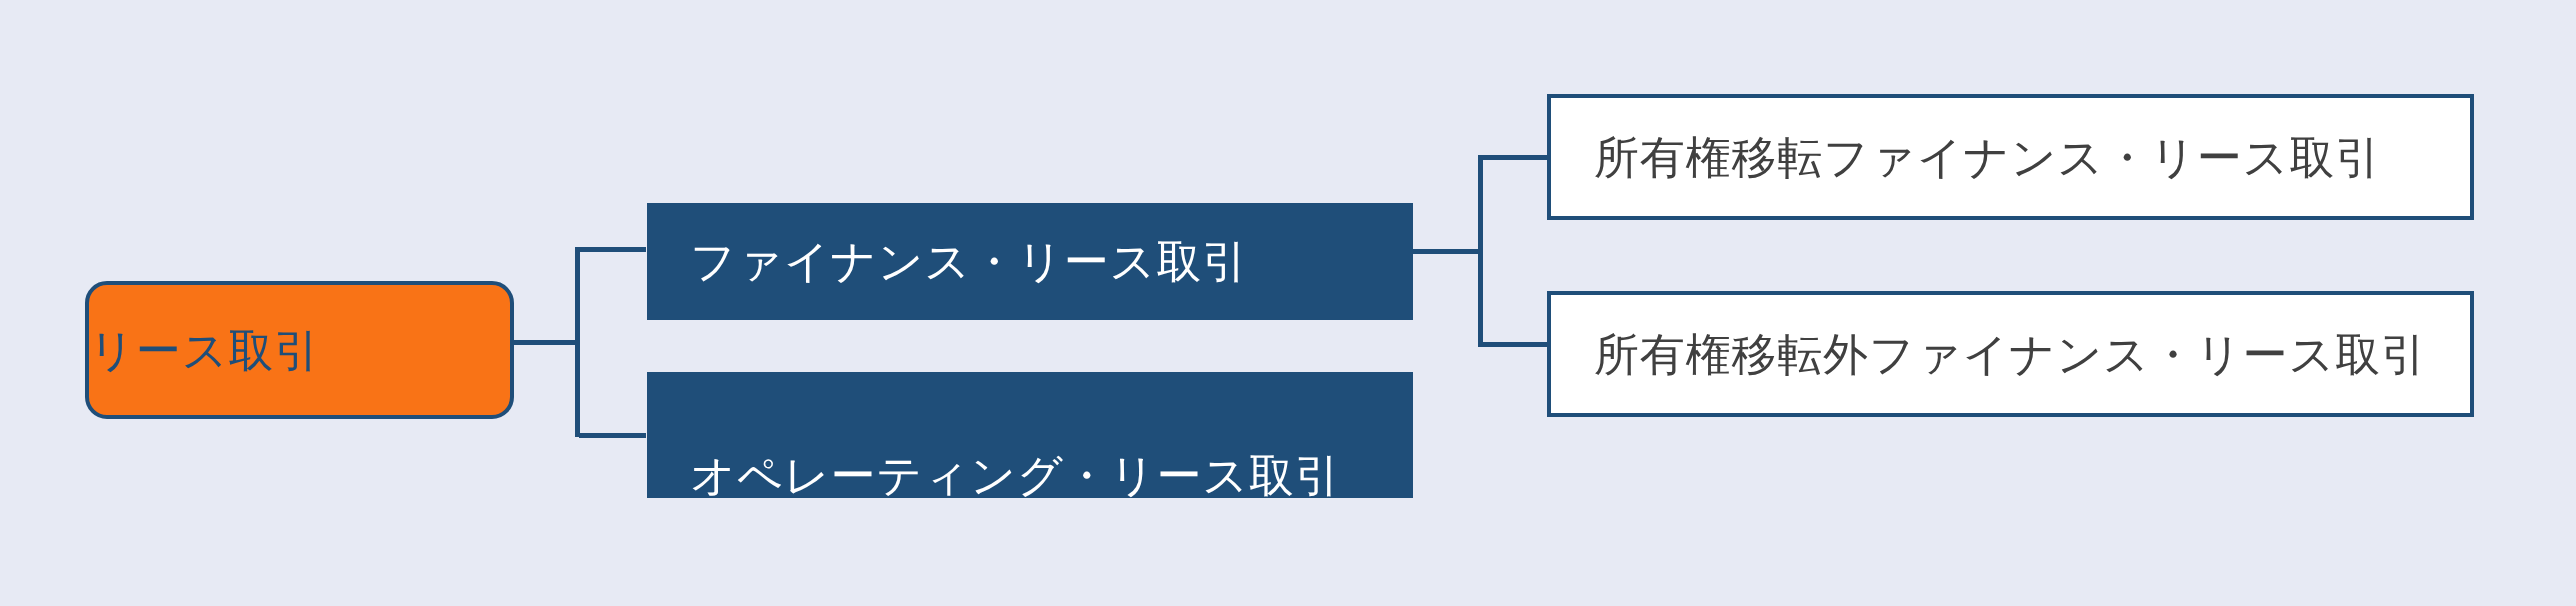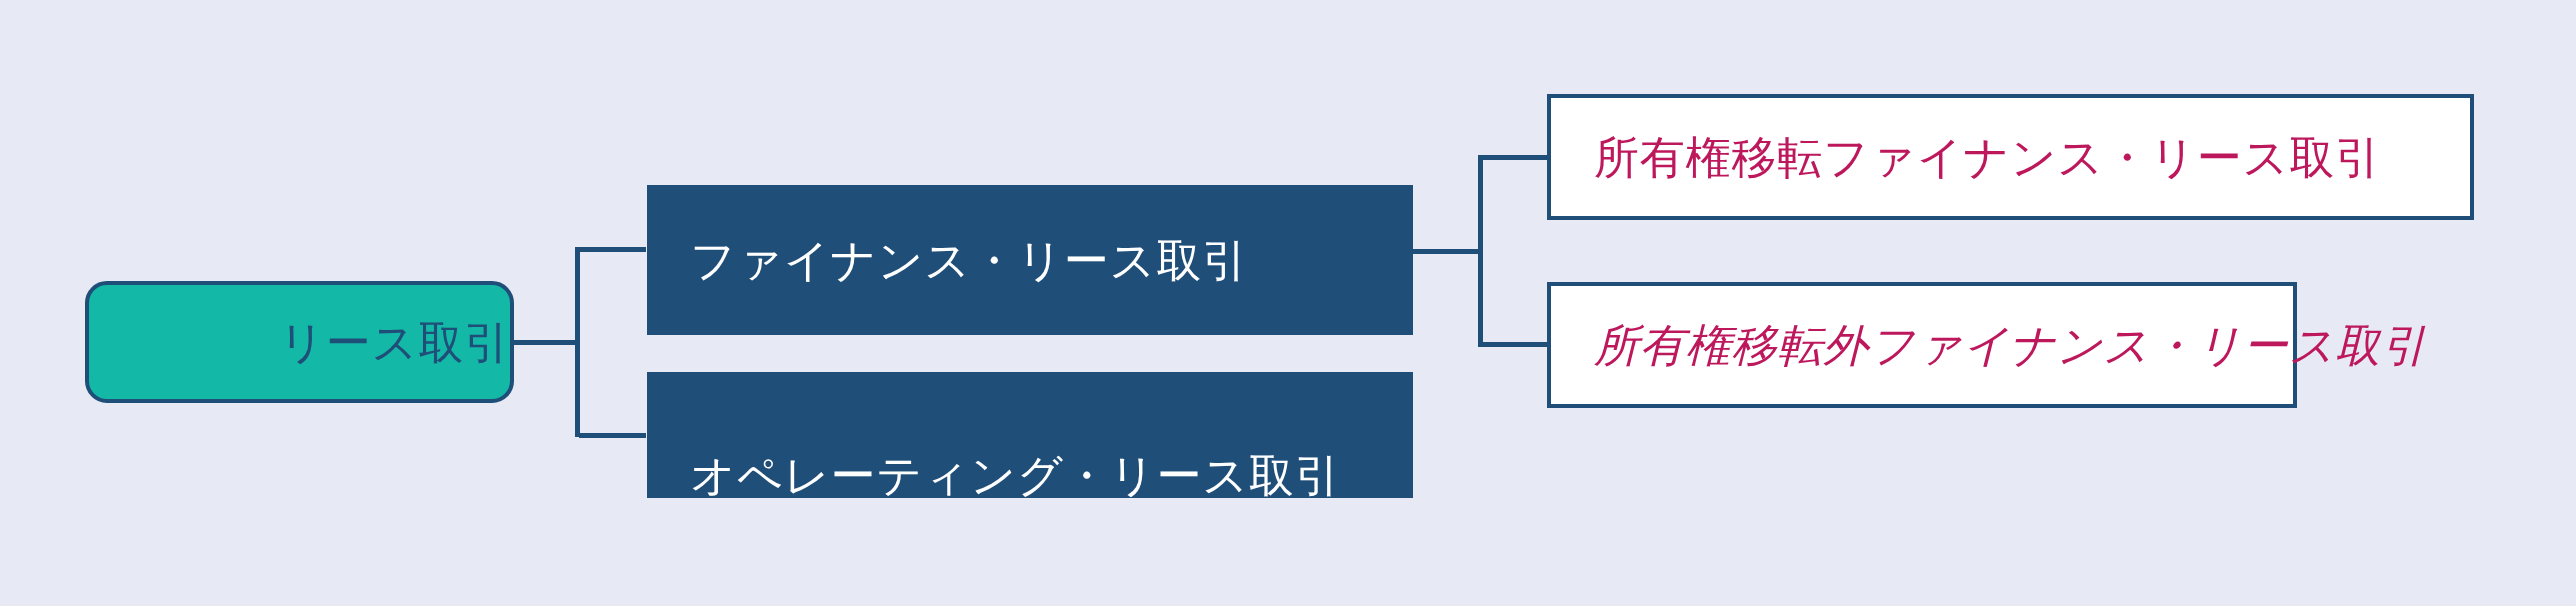--- a/index.html
+++ b/index.html
@@ -26,42 +26,42 @@
     align-items: center;
     font-size: 45px;
     line-height: 1;
     letter-spacing: 0.8px;
     white-space: nowrap;
   }
   .node.root {
     left: 85px;
     top: 281px;
     width: 429px;
-    height: 122px;
-    background: #14b8a6;
+    height: 138px;
+    background: #f97316;
     border: 4.7px solid #1F4E79;
     border-radius: 22px;
     color: #1F4E79;
-    justify-content: flex-end;
+    justify-content: flex-start;
   }
   .node.filled {
     background: #1F4E79;
     color: #FFFFFF;
     padding-left: 43px;
   }
   .node.outlined {
     background: #FFFFFF;
     border: 4.7px solid #1F4E79;
-    color: #be185d;
+    color: #404040;
     padding-left: 43px;
   }
-  .node.mid-top    { left: 647px;  top: 185px; width: 766px;  height: 150px; }
+  .node.mid-top    { left: 647px;  top: 203px; width: 766px;  height: 117px; }
   .node.mid-bottom { left: 647px;  top: 372px; width: 766px;  height: 126px; align-items: flex-end; }
   .node.leaf-top    { left: 1547px; top: 94px; width: 927px; height: 126px; }
-  .node.leaf-bottom { left: 1547px; top: 282px; width: 750px; height: 126px; font-style: italic; }
+  .node.leaf-bottom { left: 1547px; top: 291px; width: 927px; height: 126px; }
 
   .line {
     position: absolute;
     background: #1F4E79;
   }
   
   .l1-stem   { left: 509px;  top: 340px; width: 71px;  height: 4.7px; }
   .l1-vert   { left: 575px;  top: 247px; width: 4.7px;   height: 190px; }
   .l1-top    { left: 579px;  top: 247px; width: 67px;  height: 4.7px; }
   .l1-bottom { left: 579px;  top: 433px; width: 67px;  height: 4.7px; }

